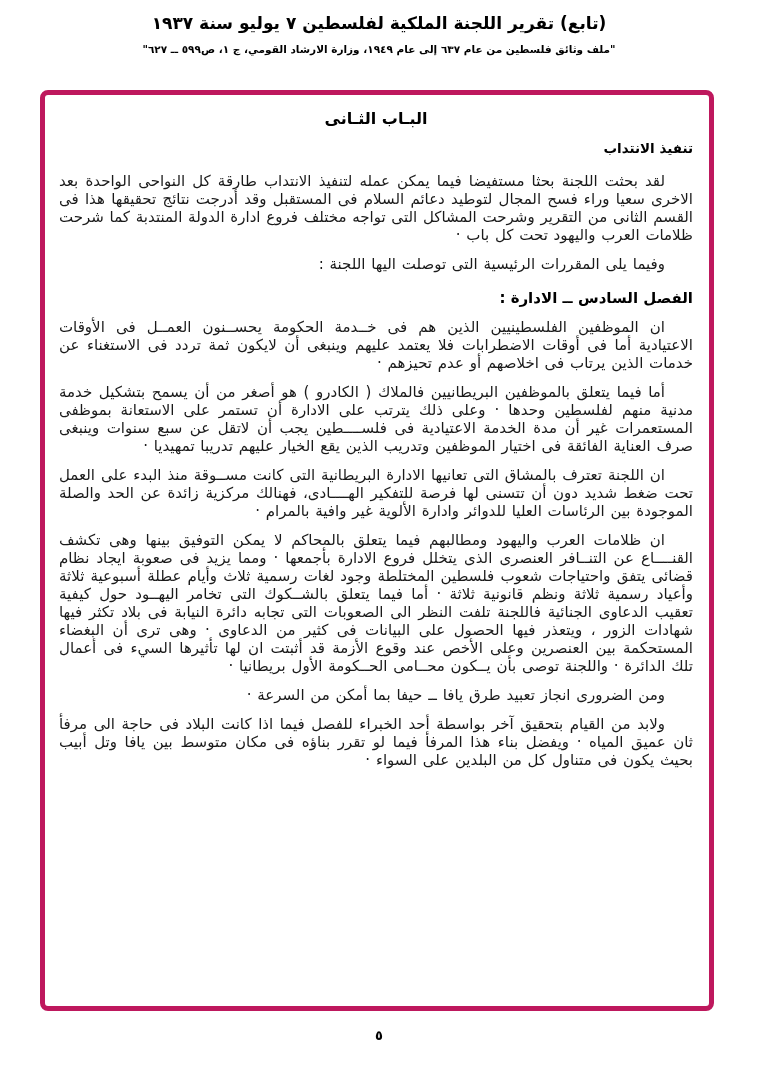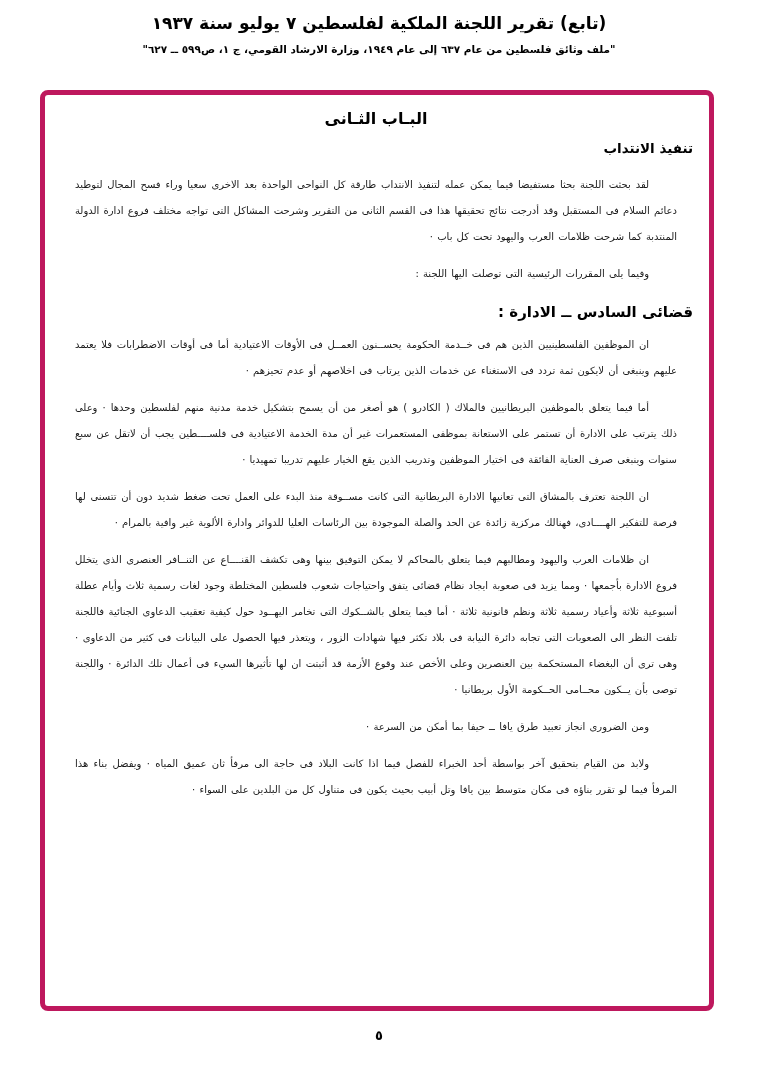--- a/index.html
+++ b/index.html
@@ -55,26 +55,26 @@
     margin-top: 6px;
     color: #000;
   }
   .chapter-subtitle {
     font-weight: bold;
     font-size: 13.5px;
     margin-top: 12px;
     color: #000;
   }
   .para {
-    font-size: 10px;
-    line-height: 26px;
+    font-size: 15px;
+    line-height: 18px;
     text-align: justify;
     text-align-last: right;
     text-indent: 28px;
-    margin: 11px 16px 11px;
+    margin: 11px 0 11px;
     word-spacing: 1px;
   }
   .para.first {
     margin-top: 16px;
   }
   .section-heading {
     font-weight: bold;
     font-size: 15px;
     margin: 16px 0 2px;
     color: #000;
@@ -100,21 +100,21 @@
     <div class="h-source">"ملف وثائق فلسطين من عام ٦٣٧ إلى عام ١٩٤٩، وزارة الارشاد القومي، ج ١، ص٥٩٩ ــ ٦٢٧"</div>
   </div>
 
   <div class="green-box">
     <div class="chapter-title">البـاب الثـانى</div>
     <div class="chapter-subtitle">تنفيذ الانتداب</div>
 
     <p class="para first">لقد بحثت اللجنة بحثا مستفيضا فيما يمكن عمله لتنفيذ الانتداب طارقة كل النواحى الواحدة بعد الاخرى سعيا وراء فسح المجال لتوطيد دعائم السلام فى المستقبل وقد أدرجت نتائج تحقيقها هذا فى القسم الثانى من التقرير وشرحت المشاكل التى تواجه مختلف فروع ادارة الدولة المنتدبة كما شرحت ظلامات العرب واليهود تحت كل باب ·</p>
     <p class="para">وفيما يلى المقررات الرئيسية التى توصلت اليها اللجنة :</p>
 
-    <div class="section-heading">قضائى السادس ــ الادارة :</div>
+    <div class="section-heading">الفصل السادس ــ الادارة :</div>
 
     <p class="para">ان الموظفين الفلسطينيين الذين هم فى خــدمة الحكومة يحســنون العمــل فى الأوقات الاعتيادية أما فى أوقات الاضطرابات فلا يعتمد عليهم وينبغى أن لايكون ثمة تردد فى الاستغناء عن خدمات الذين يرتاب فى اخلاصهم أو عدم تحيزهم ·</p>
     <p class="para">أما فيما يتعلق بالموظفين البريطانيين فالملاك ( الكادرو ) هو أصغر من أن يسمح بتشكيل خدمة مدنية منهم لفلسطين وحدها · وعلى ذلك يترتب على الادارة أن تستمر على الاستعانة بموظفى المستعمرات غير أن مدة الخدمة الاعتيادية فى فلســــطين يجب أن لاتقل عن سبع سنوات وينبغى صرف العناية الفائقة فى اختيار الموظفين وتدريب الذين يقع الخيار عليهم تدريبا تمهيديا ·</p>
     <p class="para">ان اللجنة تعترف بالمشاق التى تعانيها الادارة البريطانية التى كانت مســوقة منذ البدء على العمل تحت ضغط شديد دون أن تتسنى لها فرصة للتفكير الهــــادى، فهنالك مركزية زائدة عن الحد والصلة الموجودة بين الرئاسات العليا للدوائر وادارة الألوية غير وافية بالمرام ·</p>
     <p class="para">ان ظلامات العرب واليهود ومطالبهم فيما يتعلق بالمحاكم لا يمكن التوفيق بينها وهى تكشف القنــــاع عن التنــافر العنصرى الذى يتخلل فروع الادارة بأجمعها · ومما يزيد فى صعوبة ايجاد نظام قضائى يتفق واحتياجات شعوب فلسطين المختلطة وجود لغات رسمية ثلاث وأيام عطلة أسبوعية ثلاثة وأعياد رسمية ثلاثة ونظم قانونية ثلاثة · أما فيما يتعلق بالشــكوك التى تخامر اليهــود حول كيفية تعقيب الدعاوى الجنائية فاللجنة تلفت النظر الى الصعوبات التى تجابه دائرة النيابة فى بلاد تكثر فيها شهادات الزور ، ويتعذر فيها الحصول على البيانات فى كثير من الدعاوى · وهى ترى أن البغضاء المستحكمة بين العنصرين وعلى الأخص عند وقوع الأزمة قد أثبتت ان لها تأثيرها السيء فى أعمال تلك الدائرة · واللجنة توصى بأن يــكون محــامى الحــكومة الأول بريطانيا ·</p>
     <p class="para">ومن الضرورى انجاز تعبيد طرق يافا ــ حيفا بما أمكن من السرعة ·</p>
     <p class="para">ولابد من القيام بتحقيق آخر بواسطة أحد الخبراء للفصل فيما اذا كانت البلاد فى حاجة الى مرفأ ثان عميق المياه · ويفضل بناء هذا المرفأ فيما لو تقرر بناؤه فى مكان متوسط بين يافا وتل أبيب بحيث يكون فى متناول كل من البلدين على السواء ·</p>
   </div>
 
   <div class="page-num">٥</div>

